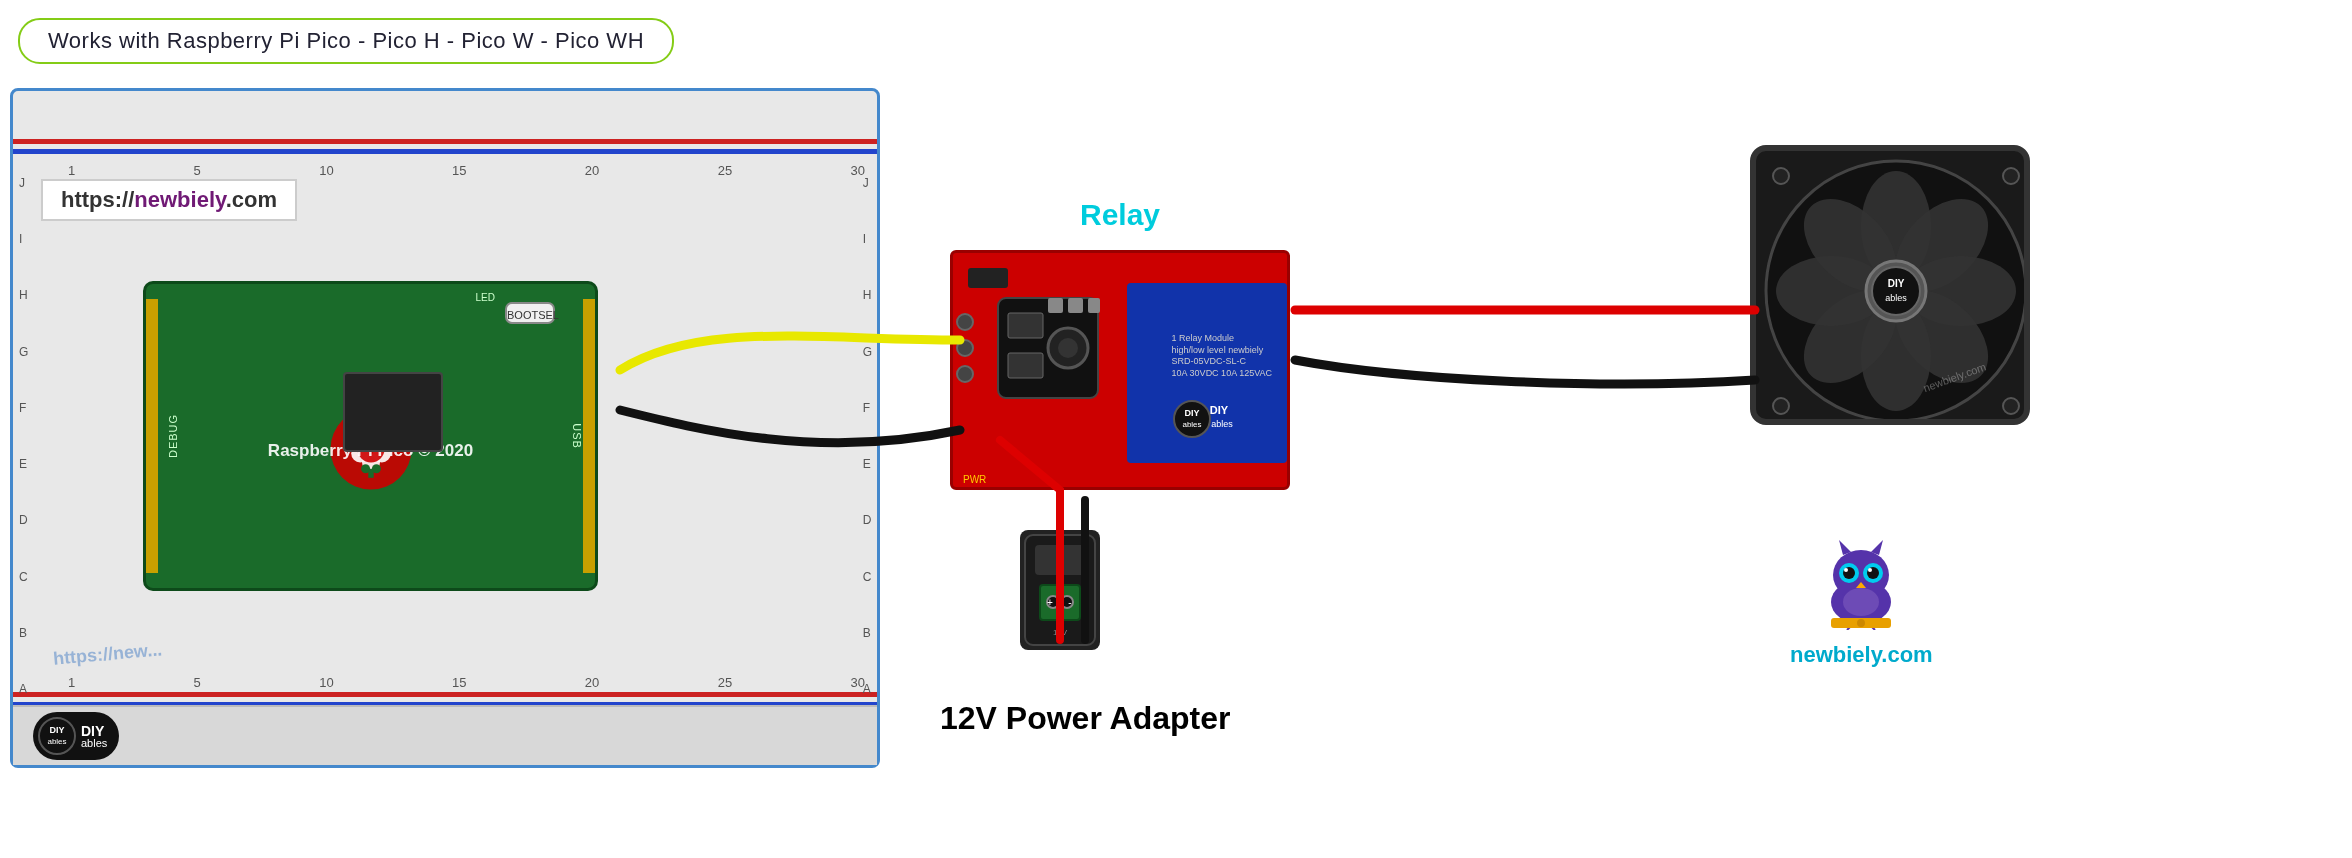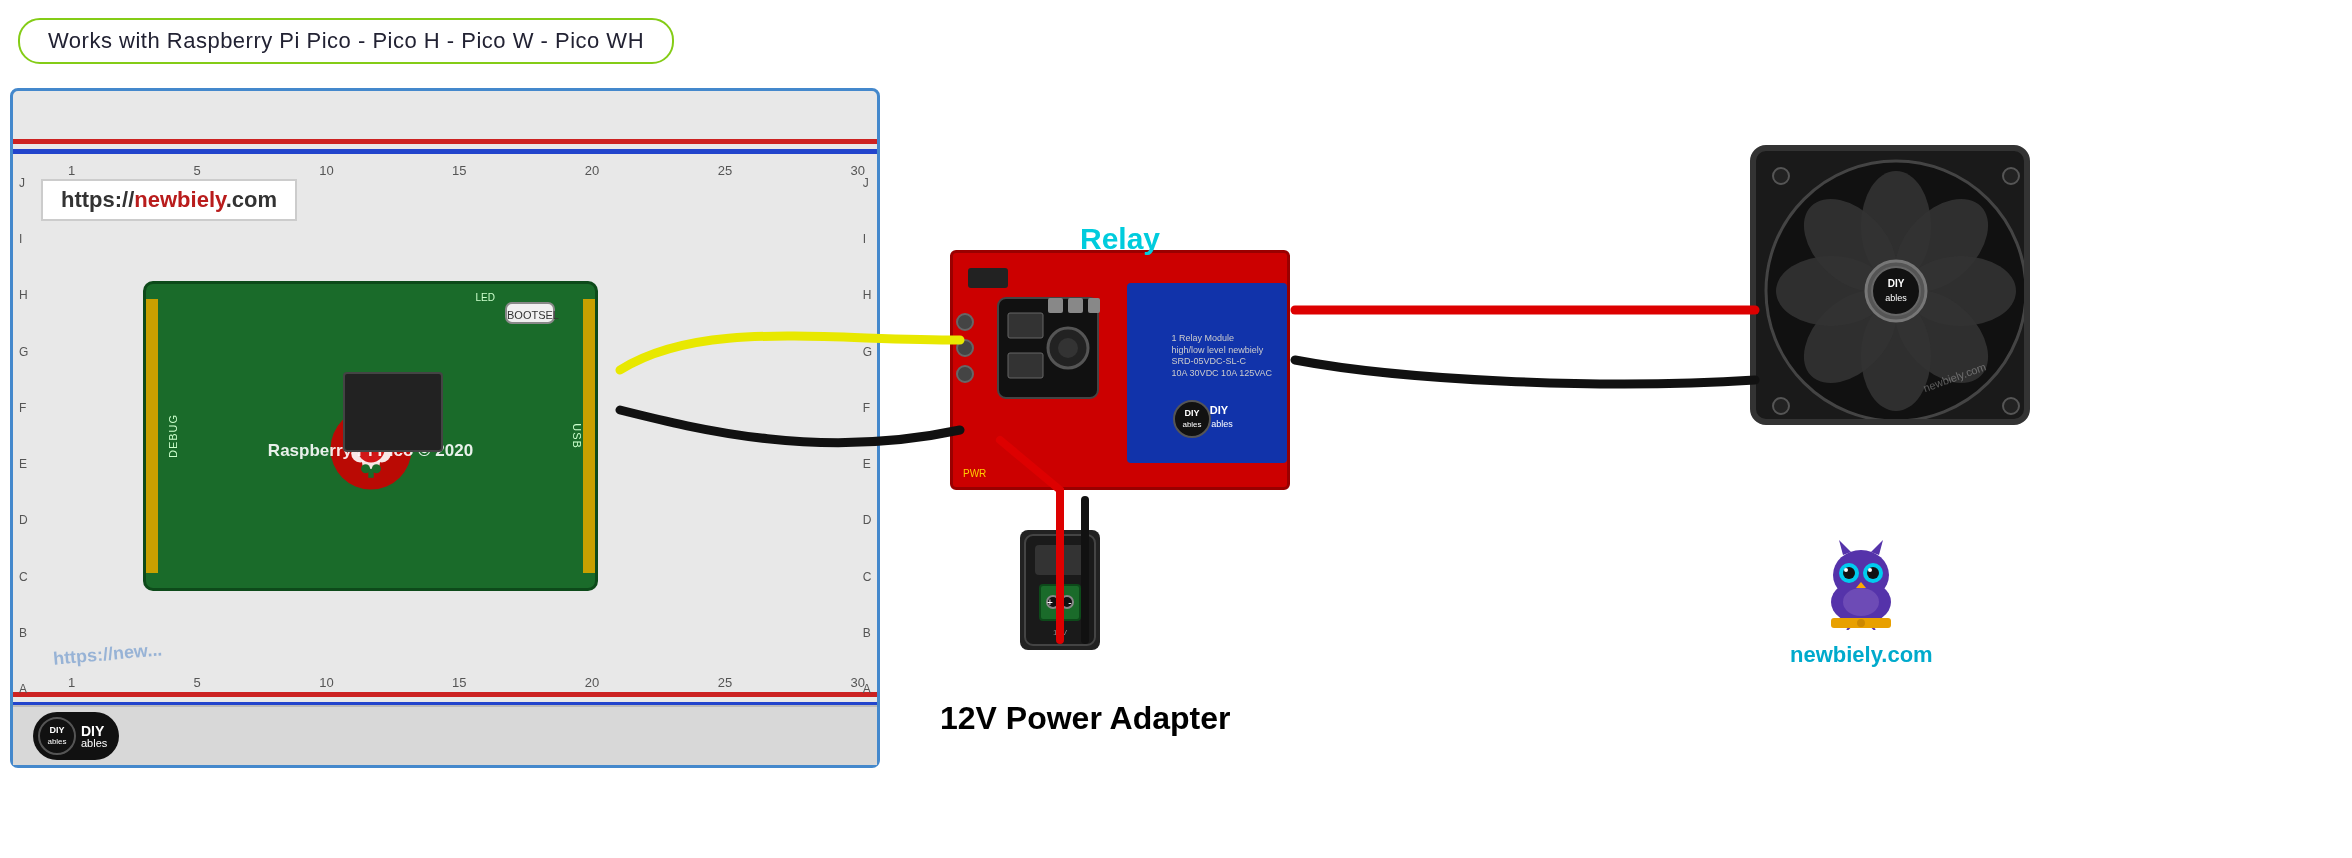--- a/index.html
+++ b/index.html
@@ -91,21 +91,21 @@
       border: 2px solid #ccc;
       padding: 6px 18px;
       font-size: 22px;
     }
     .bb-website-normal {
       font-weight: bold;
       color: #333;
     }
     .bb-website-colored {
       font-weight: bold;
-      color: #b91c1c;
+      color: #701a75;
     }
 
     
     .pico-board {
       position: absolute;
       top: 190px;
       left: 130px;
       width: 455px;
       height: 310px;
       background: #1a6b2a;
@@ -199,25 +199,24 @@
     }
     .relay-text-top {
       position: absolute;
       top: -55px;
       left: 50%;
       transform: translateX(-50%);
       font-size: 30px;
       font-weight: bold;
       color: #00ccdd;
       white-space: nowrap;
-      margin-top: 24px;
     }
     .relay-pwr {
       position: absolute;
-      bottom: 8px;
+      bottom: 2px;
       left: 10px;
       font-size: 10px;
       color: #ffcc00;
       margin-top: 37px;
     }
     .relay-connector-top {
       position: absolute;
       top: 15px;
       left: 15px;
       width: 40px;

